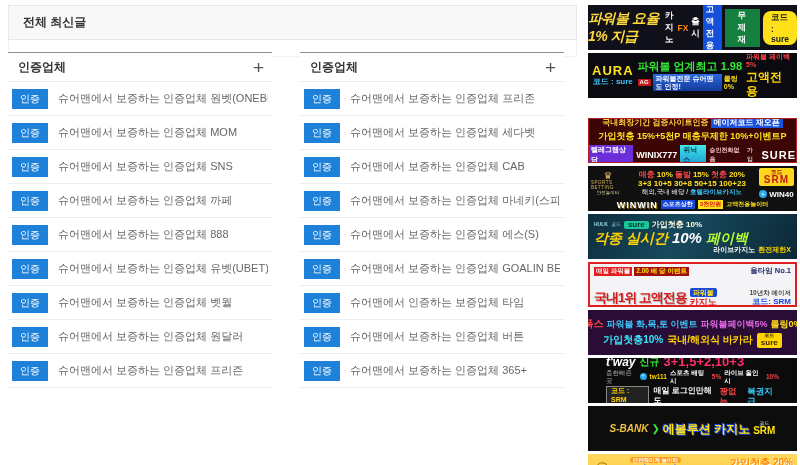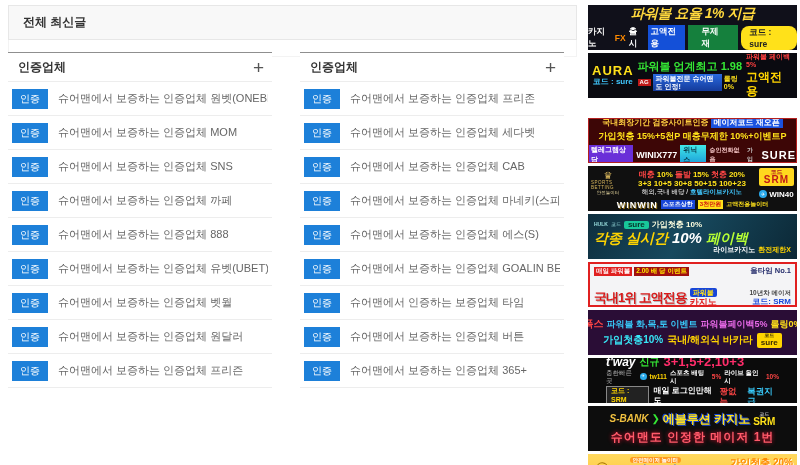--- a/index.html
+++ b/index.html
@@ -20,21 +20,21 @@
   .rows { border-top:1px solid #ededed; }
   .row { height:34px; display:flex; align-items:center; padding:0 4px; border-bottom:1px solid #ededed; cursor:pointer; }
   .badge { background:#1d80d9; color:#fff; font-size:10px; padding:3px 8px; margin-right:10px; flex:0 0 auto; }
   .row-label { font-size:11px; color:#666; white-space:nowrap; overflow:hidden; }
 
   
   .banners { position:absolute; left:588px; top:5px; width:209px; }
   .banner { height:45px; margin-bottom:3px; overflow:hidden; cursor:pointer; position:relative; width:209px; }
 
   
-  .b1 { background:#10101a; display:flex; flex-direction:column; align-items:center; justify-content:center; gap:2px; }
+  .b1 { background:#10101a; display:flex; flex-direction:row; align-items:center; justify-content:center; gap:2px; }
   .b1-title { font-size:14px; font-weight:900; font-style:italic; color:#ffd83d; letter-spacing:-0.5px; }
   .b1-sub { display:flex; align-items:center; gap:3px; font-size:8.5px; font-weight:bold; }
   .b1-casino{color:#fff} .b1-fx{color:#ff8a00} .b1-launch{color:#fff}
   .b1-chipb{background:#1450d8;color:#fff;padding:1px 3px}
   .b1-chipp{background:#15803d;color:#fff;padding:1px 13px}
   .b1-pill{background:#ffe11a;color:#222;border-radius:8px;padding:1px 8px;font-weight:900}
 
   
   .b2 { background:#0a0a10; display:flex; align-items:center; padding:2px 4px; gap:4px; }
   .b2-left{display:flex;flex-direction:column;align-items:center;line-height:1.1}
@@ -449,21 +449,20 @@
   <div class="banner b9">
     <div class="b9-top">
       <span class="b9-brand">S-BANK</span>
       <span class="b9-arrow">❯</span>
       <span class="b9-headline">에볼루션 카지노</span>
       <span class="b9-codewrap">
         <span class="b9-codelabel">코드</span>
         <span class="b9-codeval">SRM</span>
       </span>
     </div>
-    <div class="b9-footer">슈어맨도 인정한 메이저 1번</div>
   </div>
 
   <div class="banner b10">
     <span class="b10-smiley">☺</span>
     <div class="b10-leftcol">
       <span class="b10-caption">안전메이저 놀이터</span>
       <span class="b10-brand">빙크레</span>
       <span class="b10-codes">
         <span class="b10-code">코드 : 999</span>
         <span class="b10-handle">

